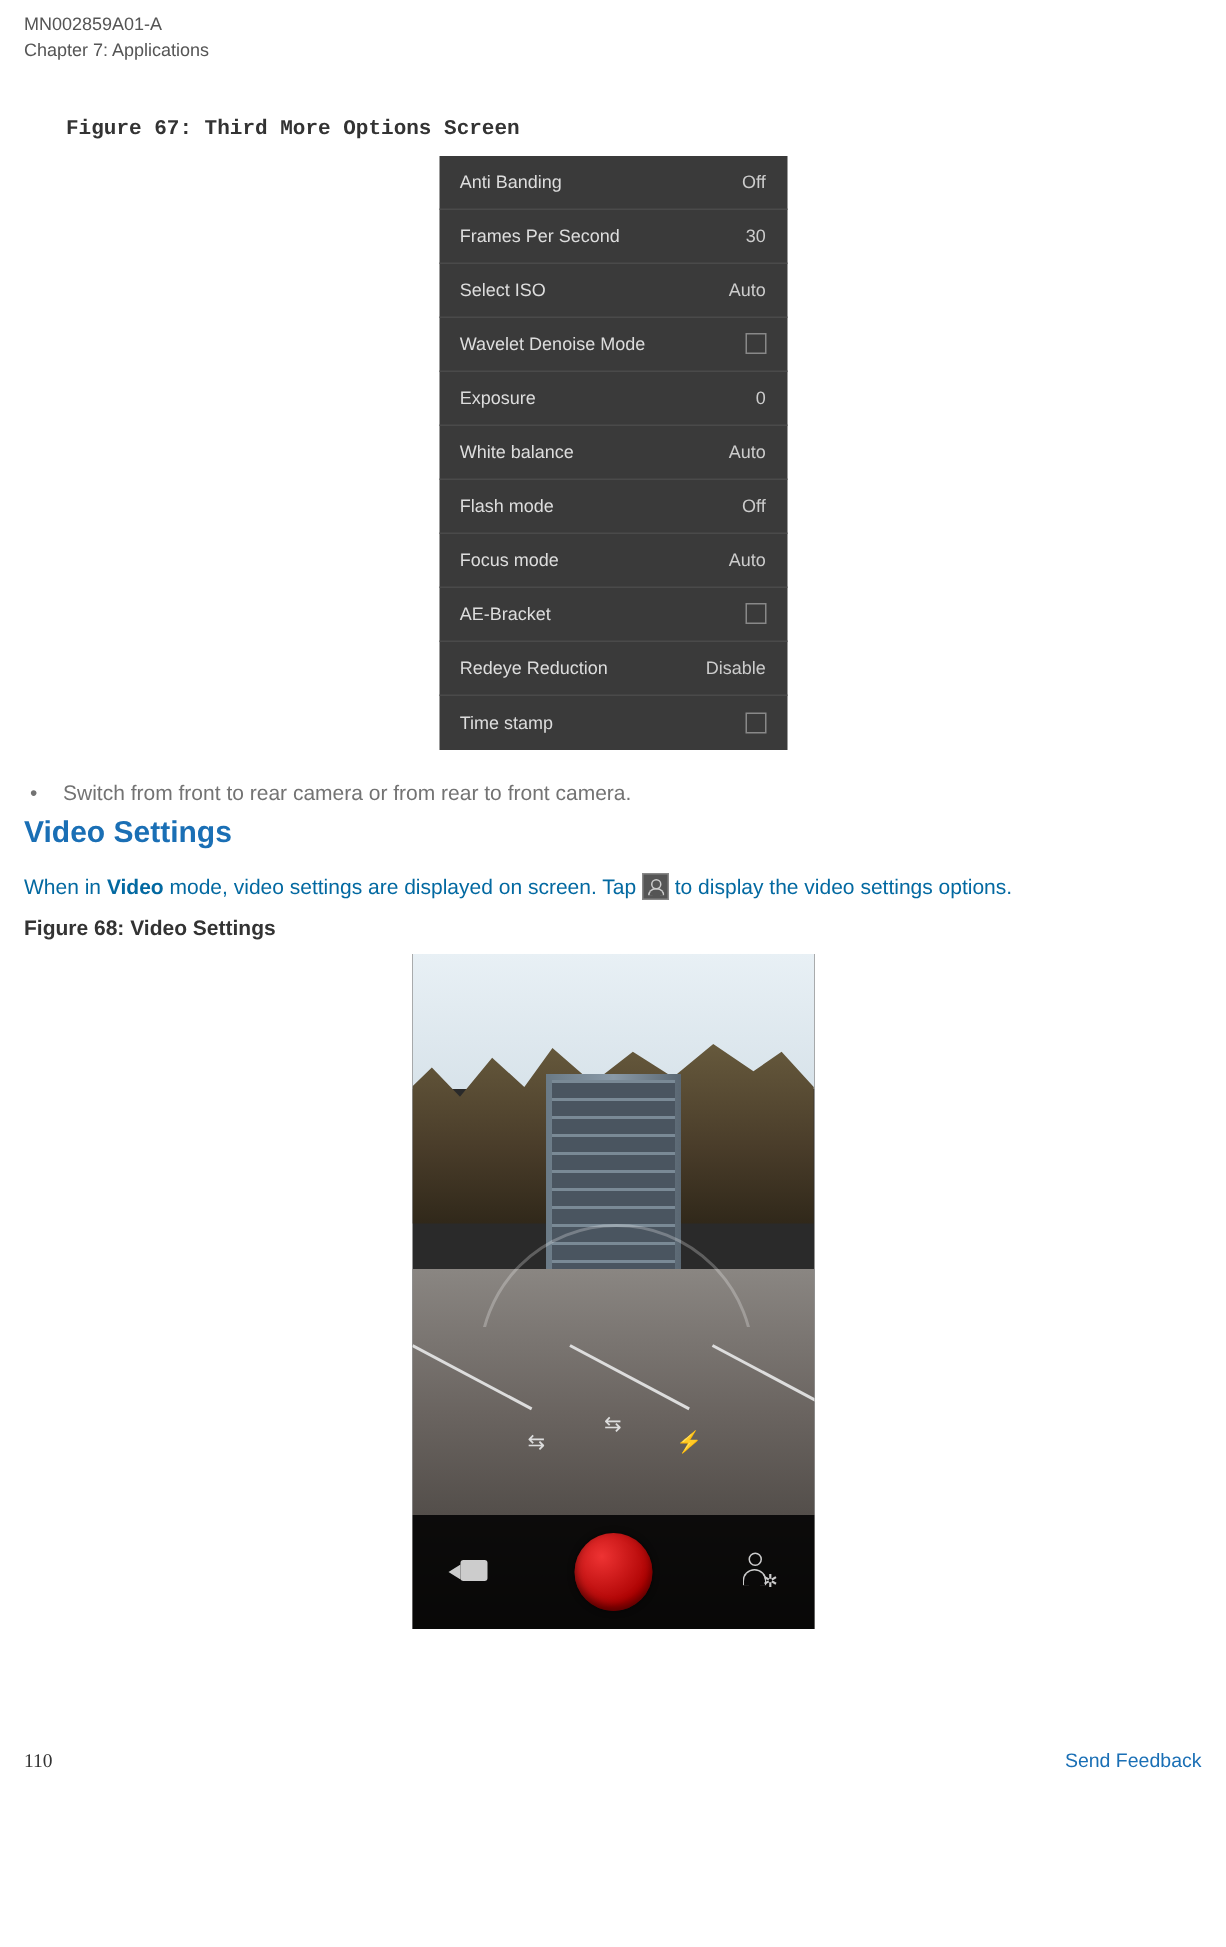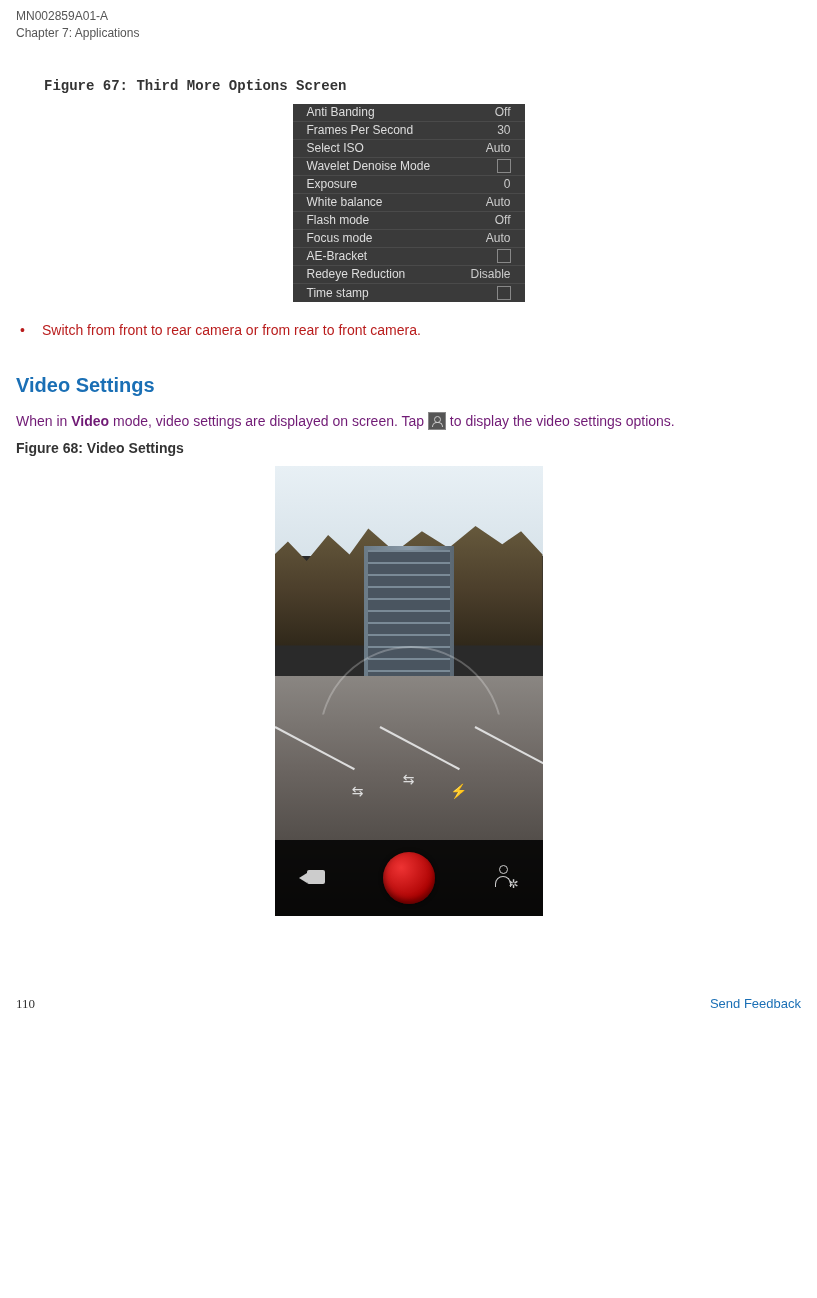--- a/index.html
+++ b/index.html
@@ -30,57 +30,57 @@
     .options-screenshot {
       width: 232px;
       margin: 0 auto;
       background: #3a3a3a;
     }
     .options-row {
       display: flex;
       justify-content: space-between;
       align-items: center;
       padding: 0 14px;
-      height: 18px;
+      height: 36px;
       color: #ddd;
       font-size: 12px;
       border-bottom: 1px solid #4a4a4a;
       box-sizing: border-box;
     }
     .options-row:last-child {
       border-bottom: none;
     }
     .opt-label { flex: 1; }
     .opt-value { color: #ccc; font-size: 12px; }
     .checkbox-empty {
       width: 12px;
       height: 12px;
       border: 1px solid #888;
       display: inline-block;
     }
     .bullet-line {
       font-size: 14px;
-      color: #b91c1c;
+      color: #737373;
       margin-top: 20px;
-      margin-bottom: 36px;
+      margin-bottom: 8px;
       padding-left: 4px;
     }
     .bullet-line .bullet {
       display: inline-block;
       width: 22px;
     }
     .section-heading {
       color: #1a6fb5;
       font-size: 20px;
       font-weight: bold;
       margin-bottom: 14px;
     }
     .body-text {
       font-size: 14px;
-      color: #701a75;
+      color: #0369a1;
       line-height: 1.5;
       margin-bottom: 8px;
     }
     .inline-icon {
       display: inline-block;
       width: 16px;
       height: 16px;
       background: #555;
       border: 1px solid #888;
       vertical-align: middle;

